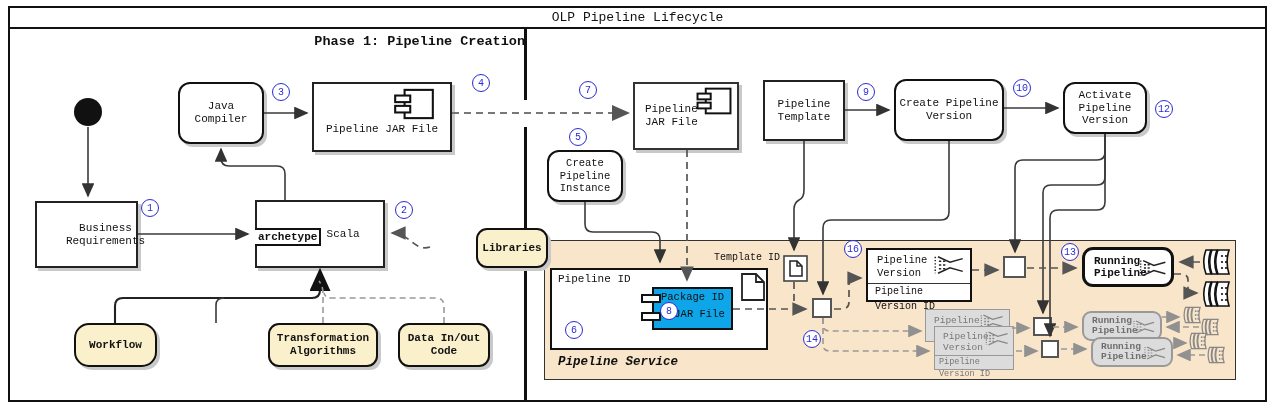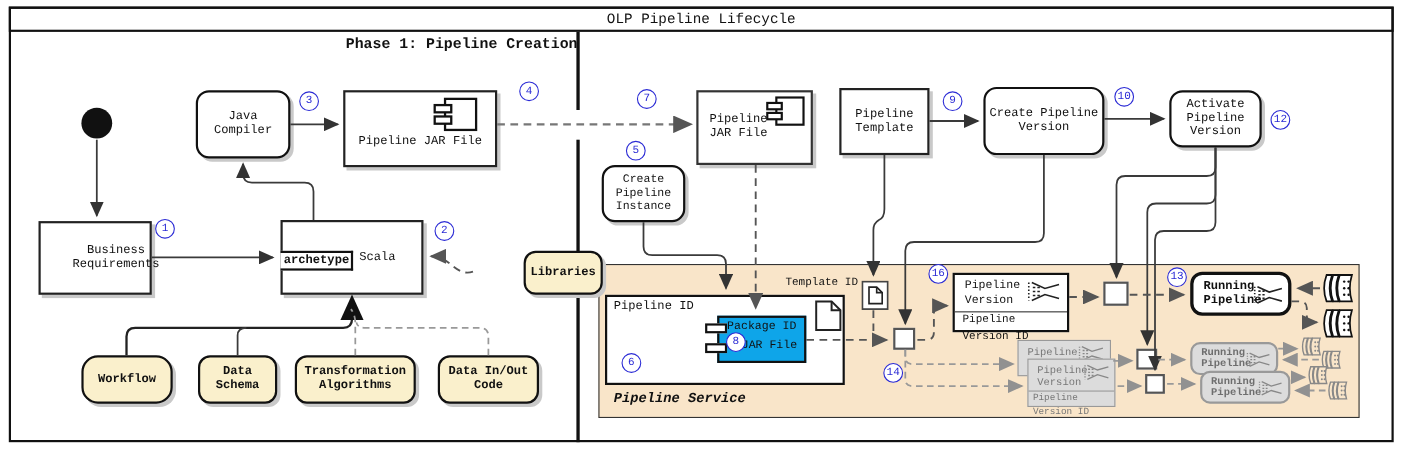--- a/index.html
+++ b/index.html
@@ -79,24 +79,20 @@
     <span>archetype</span>
   </div>
 
   <div class="abs cream" style="left:430px;top:228px;width:72px;height:40px;margin-left:46px;">
     <span class="ln">Libraries</span>
   </div>
 
   <div class="abs cream" style="left:74px;top:323px;width:83px;height:44px;border-radius:15px;">
     <span class="ln">Workflow</span>
   </div>
-  <div class="abs cream" style="left:180px;top:323px;width:72px;height:44px;">
-    <span class="ln">Data</span>
-    <span class="ln">Schema</span>
-  </div>
   <div class="abs cream" style="left:268px;top:323px;width:110px;height:44px;">
     <span class="ln">Transformation</span>
     <span class="ln">Algorithms</span>
   </div>
   <div class="abs cream" style="left:398px;top:323px;width:92px;height:44px;">
     <span class="ln">Data In/Out</span>
     <span class="ln">Code</span>
   </div>
 
   <div class="abs box" style="left:633px;top:82px;width:106px;height:68px;align-items:flex-start;padding-left:10px;border-color:#333;">

